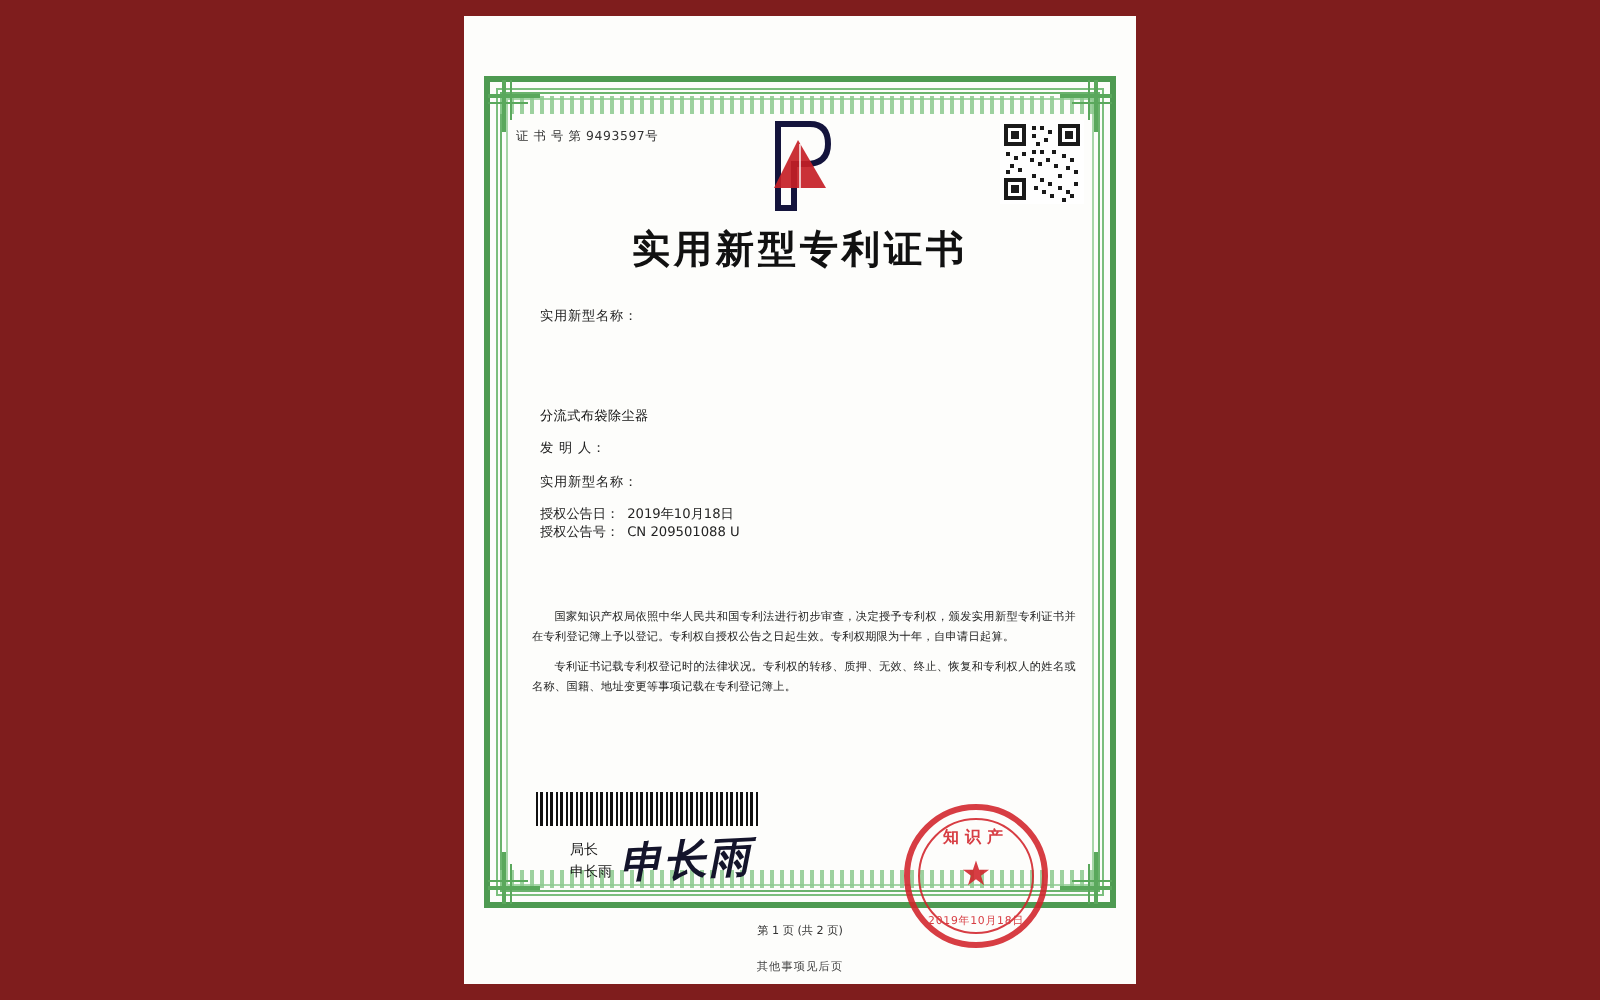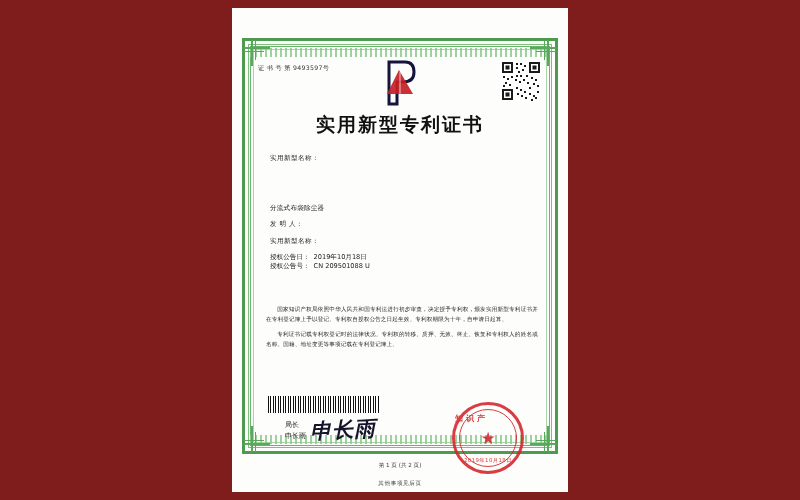--- a/index.html
+++ b/index.html
@@ -257,20 +257,21 @@
     left: 50%;
     top: 50%;
     transform: translate(-50%,-50%);
     font-size: 17px;
     color: #d2232a;
     line-height: 1;
   }
   .seal .arc-top {
     position: absolute;
     left: 0; right: 0; top: 8px;
+    text-align: center;
     font-size: 8px;
     color: #d2232a;
     letter-spacing: 3px;
     font-family: "DejaVu Serif", "Liberation Serif", serif;
     font-weight: 700;
   }
   .seal .arc-bottom {
     position: absolute;
     left: 0; right: 0; bottom: 7px;
     text-align: center;

